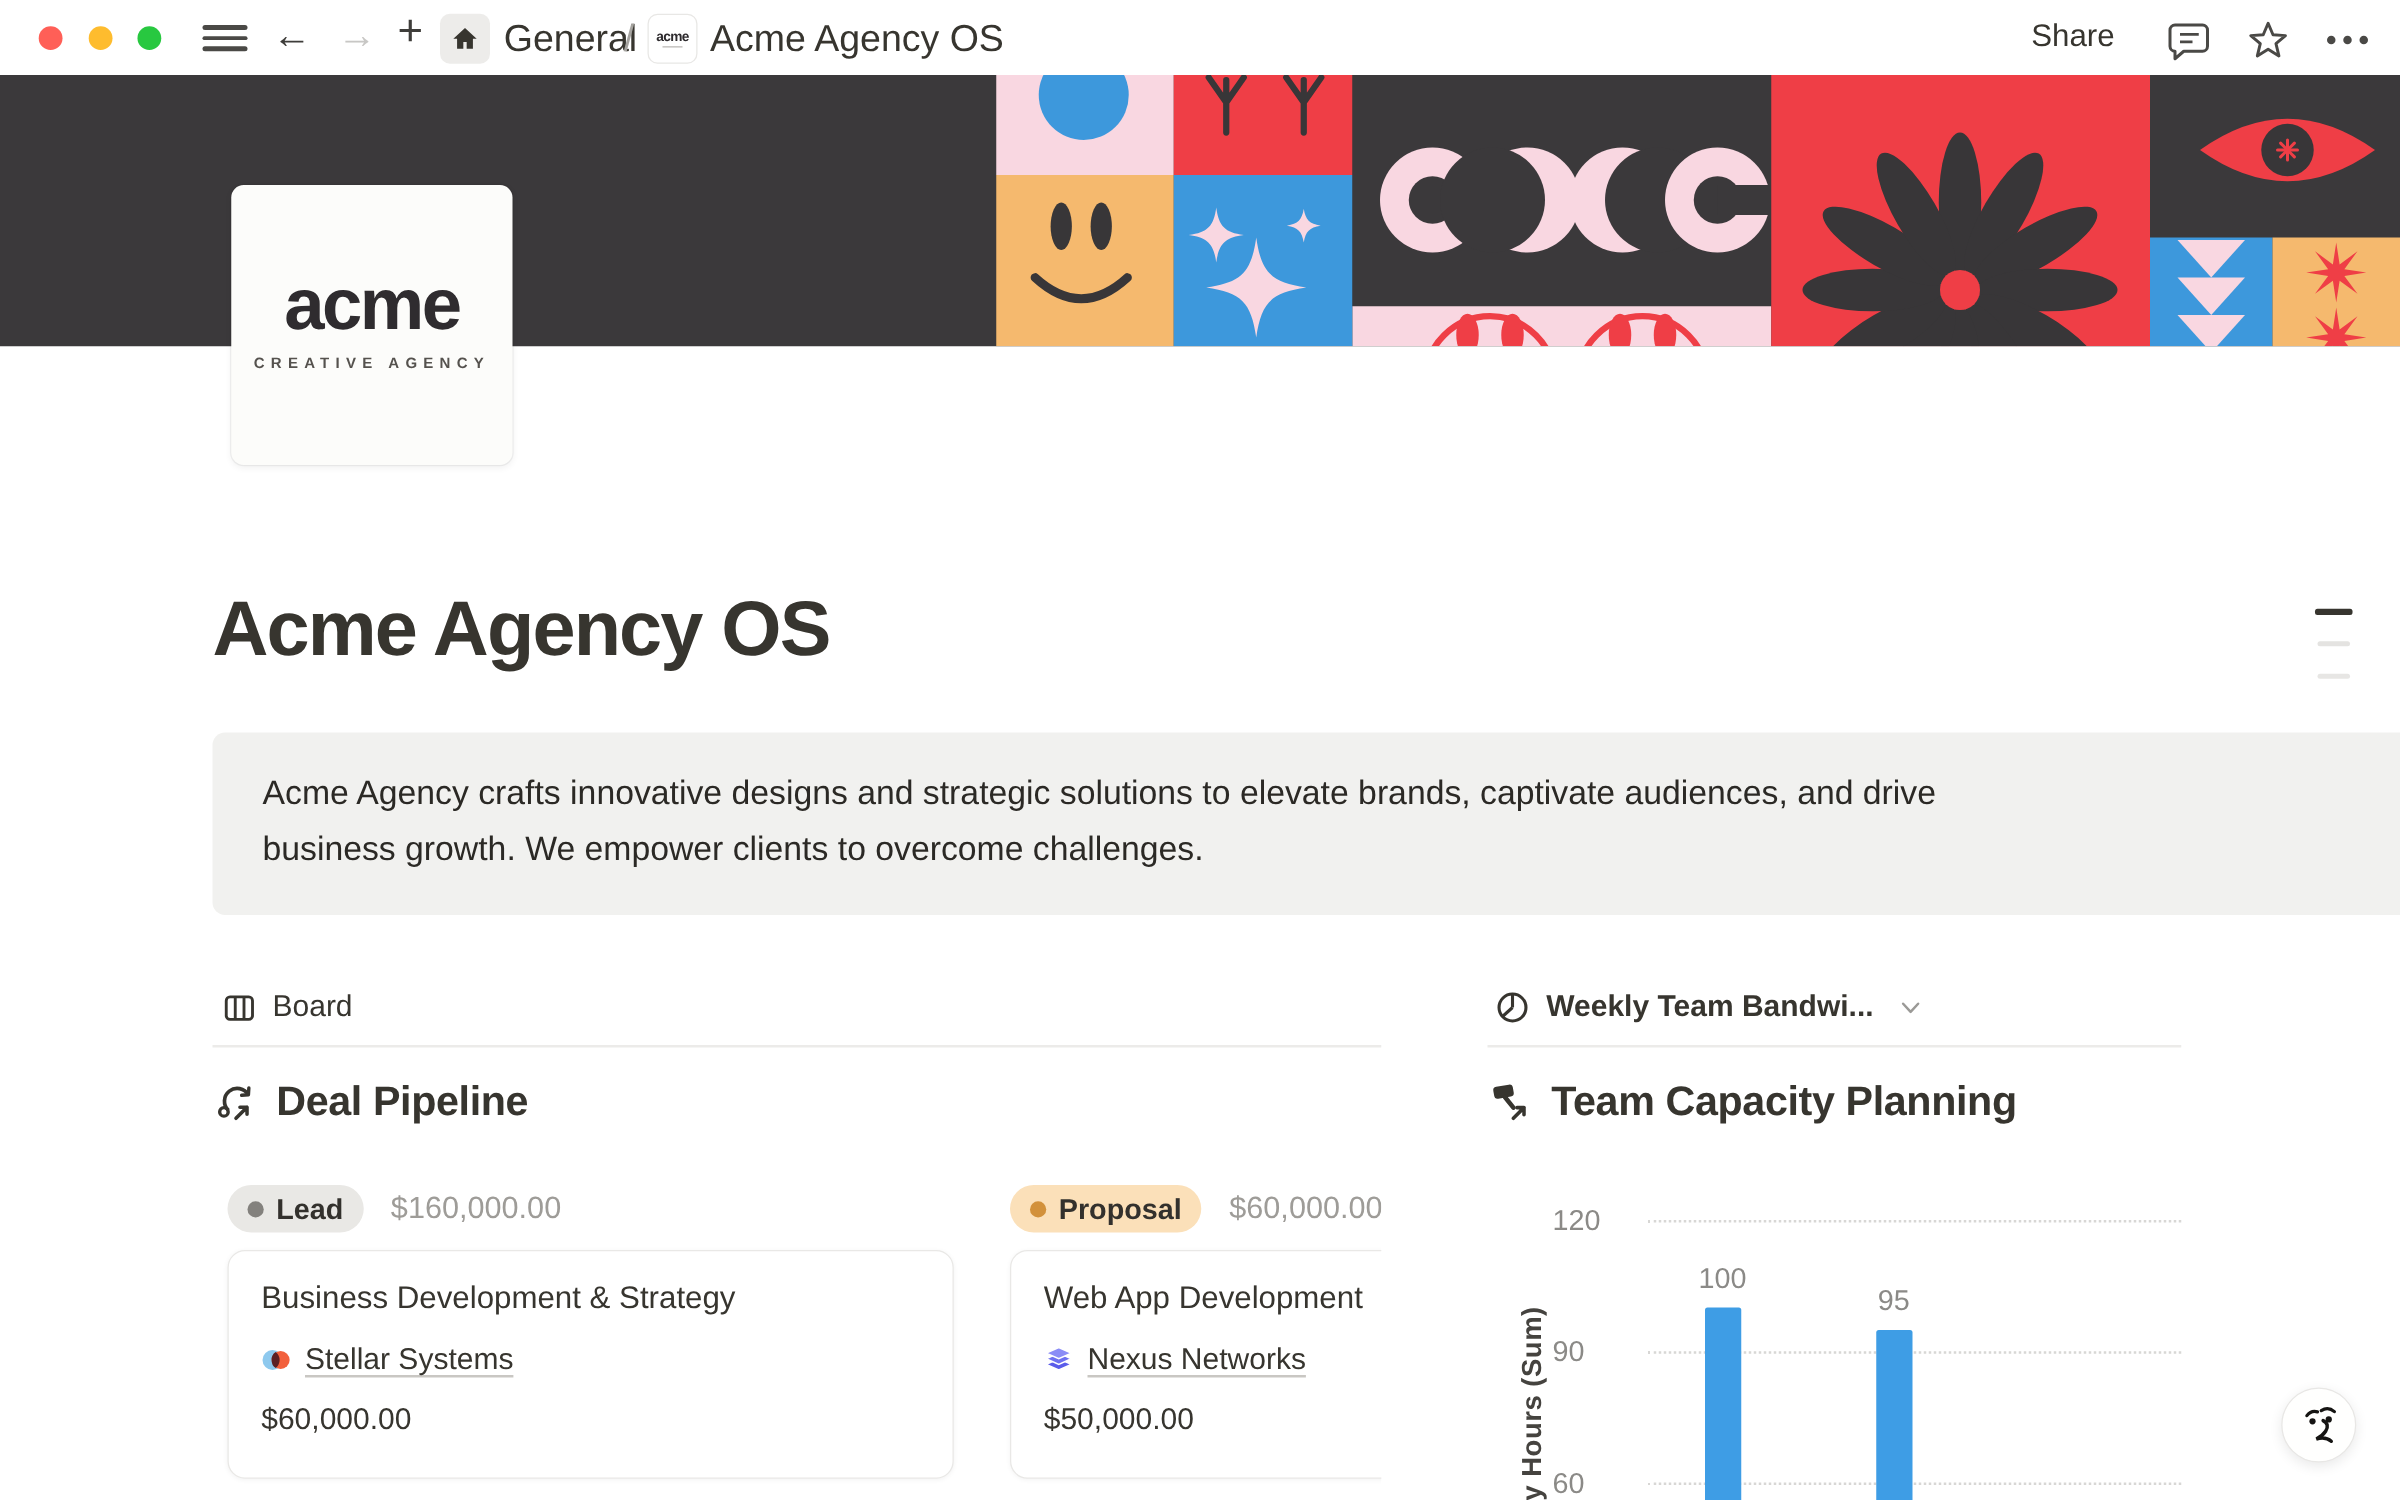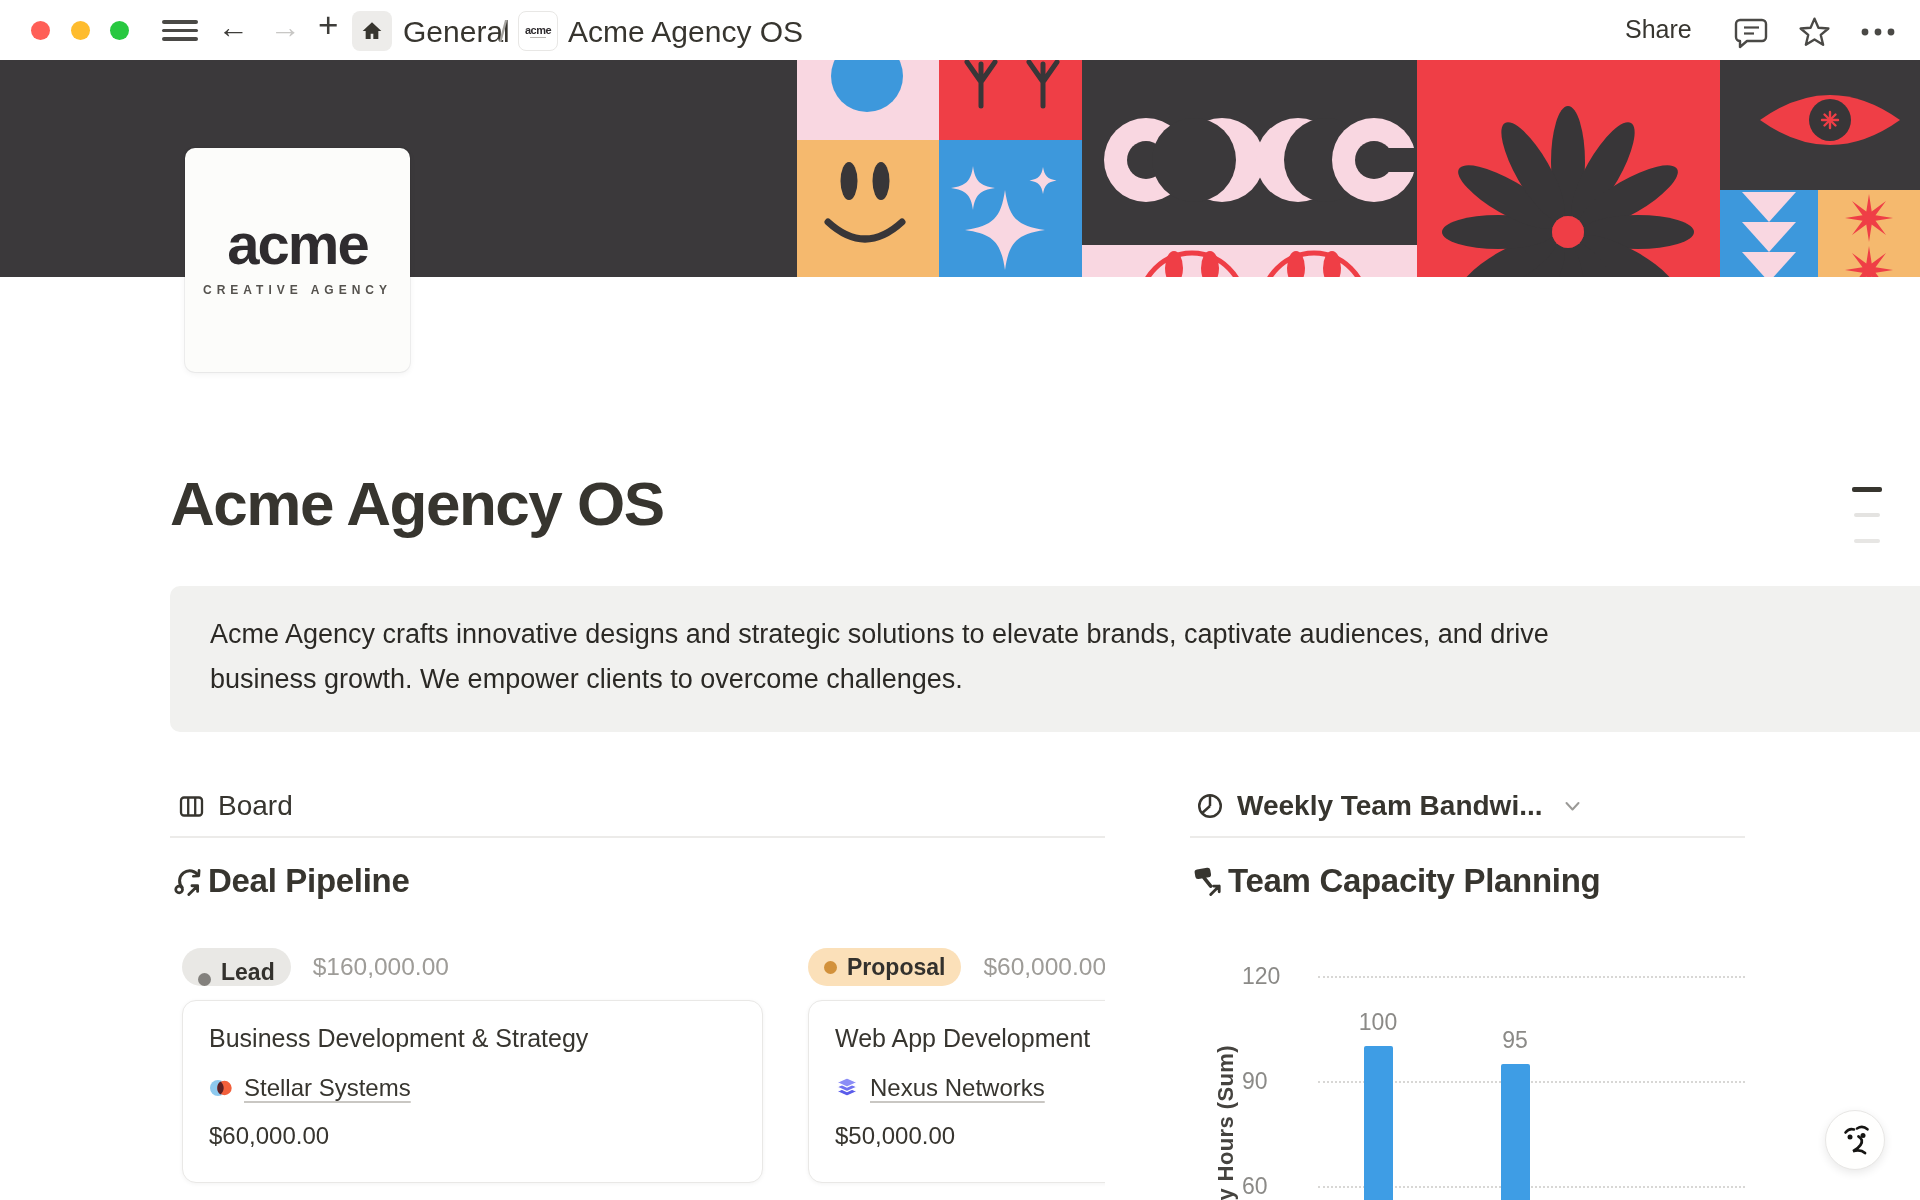--- a/index.html
+++ b/index.html
@@ -32,24 +32,24 @@
   
   .toc-bar{position:absolute;border-radius:2px;}
 
   
   .title{position:absolute;left:170px;top:468px;font-size:62px;font-weight:700;letter-spacing:-1.5px;color:var(--text);}
   .callout{position:absolute;left:170px;top:586px;width:1868px;height:146px;background:var(--callout-bg);border-radius:10px;}
   .callout-text{position:absolute;left:40px;top:26px;width:1400px;font-size:27px;line-height:45px;color:#2b2925;}
 
   
   .viewrow{position:absolute;display:flex;align-items:center;gap:13px;height:36px;cursor:pointer;}
-  .viewlabel{font-size:28px;font-weight:500;color:var(--text);white-space:nowrap;}
+  .viewlabel{font-size:24px;font-weight:500;color:var(--text);white-space:nowrap;}
   .viewlabel.bold{font-weight:600;}
   .divider{position:absolute;height:2px;background:var(--divider);}
-  .h2row{position:absolute;display:flex;align-items:center;gap:2px;}
+  .h2row{position:absolute;display:flex;align-items:center;gap:15px;}
   .h2row .h2{font-size:33px;font-weight:700;color:var(--text);letter-spacing:-.3px;white-space:nowrap;}
 
   
   .board-viewport{position:absolute;left:170px;top:938px;width:935px;height:262px;overflow:hidden;}
   .kgroup{position:absolute;top:0;width:581px;}
   .pillrow{position:absolute;top:10px;left:0;display:flex;align-items:center;}
   .pill{display:inline-flex;align-items:center;gap:10px;height:38px;padding:0 16px;border-radius:19px;}
   .pill .dot{width:13px;height:13px;border-radius:50%;}
   .pill .plabel{font-size:23px;font-weight:600;color:#33312d;}
   .gsum{margin-left:22px;font-size:24.5px;color:#9e9c98;white-space:nowrap;}
@@ -301,21 +301,21 @@
       <circle cx="6.3" cy="22.5" r="3" stroke="#37352f" stroke-width="2.4"></circle>
       <path d="M14.8,27 L22.6,19.2 M22.6,19.2 h-5 M22.6,19.2 v5" stroke="#37352f" stroke-width="2.5" stroke-linecap="round" stroke-linejoin="round"></path>
     </svg>
     <span class="h2">Deal Pipeline</span>
   </div>
 
   <div class="board-viewport">
 
     <div class="kgroup" style="left:12px;">
       <div class="pillrow">
-        <span class="pill" style="background:var(--lead-bg);align-items:flex-end;">
+        <span class="pill" style="background:var(--lead-bg);">
           <span class="dot" style="background:var(--lead-dot);"></span>
           <span class="plabel">Lead</span>
         </span>
         <span class="gsum">$160,000.00</span>
       </div>
       <div class="card">
         <div class="card-title">Business Development &amp; Strategy</div>
         <div class="card-link">
           <svg width="24" height="22" viewBox="0 0 24 22">
             <circle cx="9" cy="11" r="8" fill="#8ec9ee"></circle>

